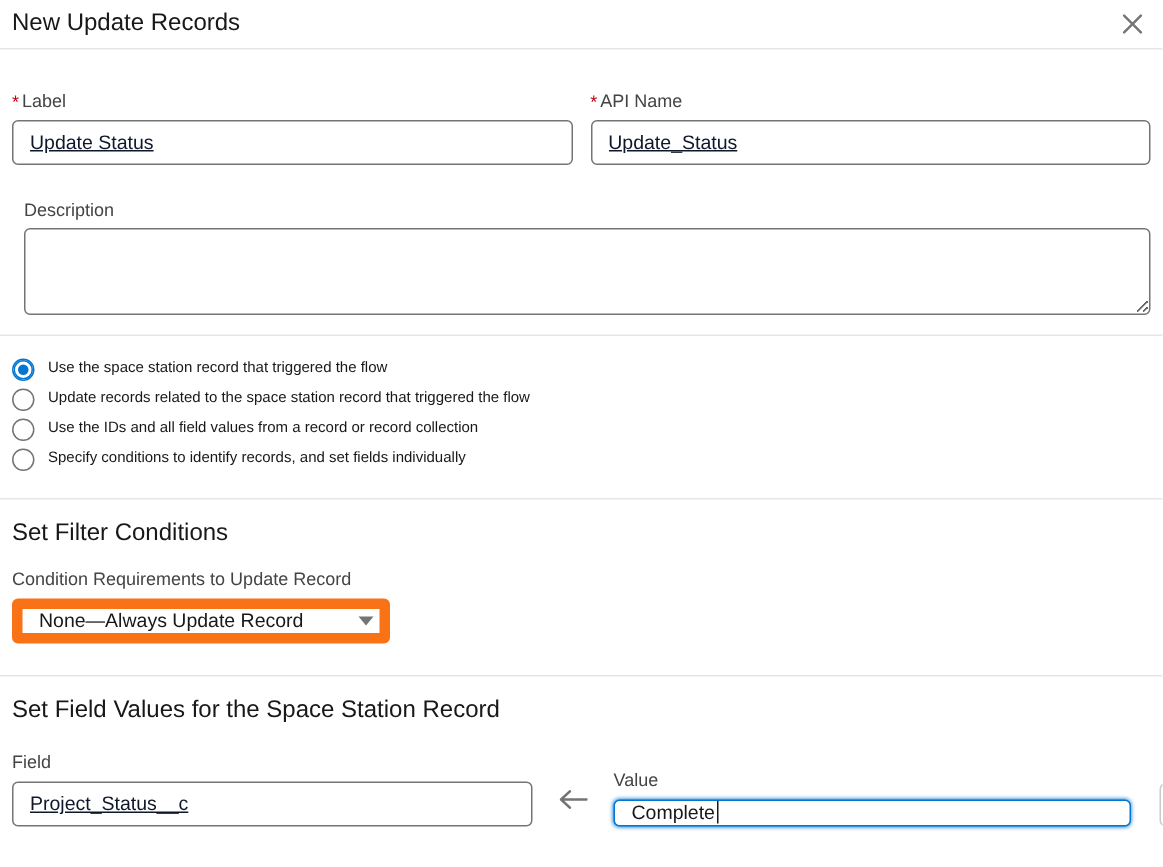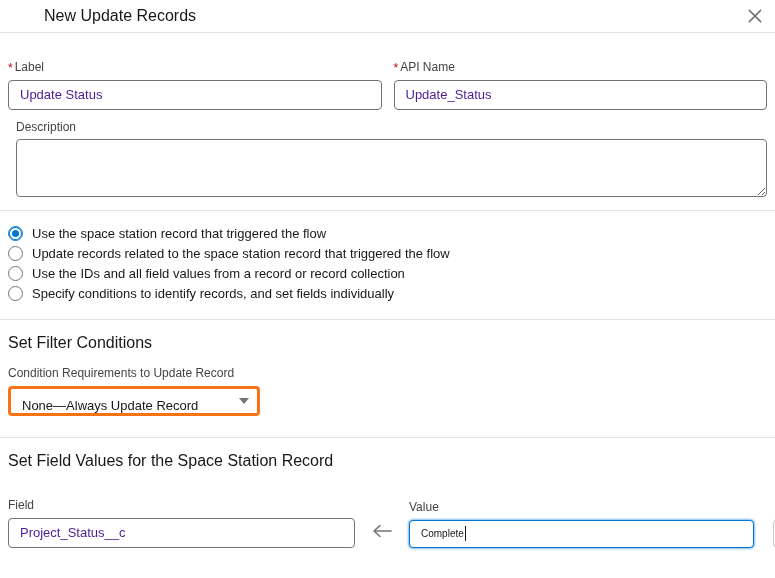--- a/index.html
+++ b/index.html
@@ -21,21 +21,20 @@
     display: flex;
     align-items: center;
     padding: 0 8px;
     border-bottom: 1px solid #e5e5e5;
   }
   .modal-title {
     font-size: 16px;
     font-weight: 400;
     color: #181818;
     line-height: 1;
-    margin-left: 36px;
   }
   .close-btn {
     position: absolute;
     right: 9px;
     top: 50%;
     transform: translateY(-50%);
     width: 22px;
     height: 22px;
     display: flex;
     align-items: center;
@@ -75,27 +74,28 @@
   }
 
   .text-input {
     width: 100%;
     height: 30px;
     border: 1px solid #747474;
     border-radius: 4px;
     background: #ffffff;
     font-family: "Liberation Sans", sans-serif;
     font-size: 13px;
-    color: #4c1d95;
+    color: #0f172a;
     padding: 0 11px;
     outline: none;
+    text-decoration: underline;
   }
   .text-input::placeholder { color: #959595; }
 
-  .desc-block { margin-top: 10px; padding-left: 8px; }
+  .desc-block { margin-top: 23px; padding-left: 8px; }
   .textarea {
     width: 100%;
     height: 58px;
     border: 1px solid #747474;
     border-radius: 4px;
     background: #ffffff;
     font-family: "Liberation Sans", sans-serif;
     font-size: 13px;
     color: #181818;
     padding: 6px 11px;
@@ -144,21 +144,21 @@
     content: "";
     position: absolute;
     left: 3px;
     top: 3px;
     width: 7px;
     height: 7px;
     border-radius: 50%;
     background: #0176d3;
   }
   .radio-label {
-    font-size: 13px;
+    font-size: 10px;
     color: #181818;
     line-height: 1;
   }
 
   
   .section { padding-top: 13px; }
   .section-heading {
     font-size: 16px;
     font-weight: 400;
     color: #181818;
@@ -167,28 +167,28 @@
   }
 
   
   .select-wrap {
     position: relative;
     width: 252px;
   }
   .select-box {
     width: 100%;
     height: 30px;
-    border: 3px solid #f97316;
+    border: 7px solid #f97316;
     border-radius: 4px;
     background: #ffffff;
     font-size: 13px;
     color: #181818;
     padding: 0 30px 0 11px;
     display: flex;
-    align-items: flex-end;
+    align-items: center;
     cursor: pointer;
     user-select: none;
   }
   .select-arrow {
     position: absolute;
     right: 11px;
     top: 50%;
     transform: translateY(-50%);
     width: 0;
     height: 0;
@@ -213,24 +213,24 @@
     justify-content: center;
     height: 30px;
   }
   .fv-value { width: 345px; flex: 0 0 auto; margin-top: 16px; }
   .input-focus {
     border: 1px solid #0176d3;
     box-shadow: 0 0 3px #0176d3;
   }
   .value-display {
     width: 100%;
-    height: 28px;
-    border-radius: 4px;
-    background: #ffffff;
-    font-size: 10px;
+    height: 18px;
+    border-radius: 4px;
+    background: #ffffff;
+    font-size: 13px;
     color: #181818;
     padding: 0 11px;
     display: flex;
     align-items: center;
   }
   .caret {
     display: inline-block;
     width: 1px;
     height: 15px;
     background: #181818;

